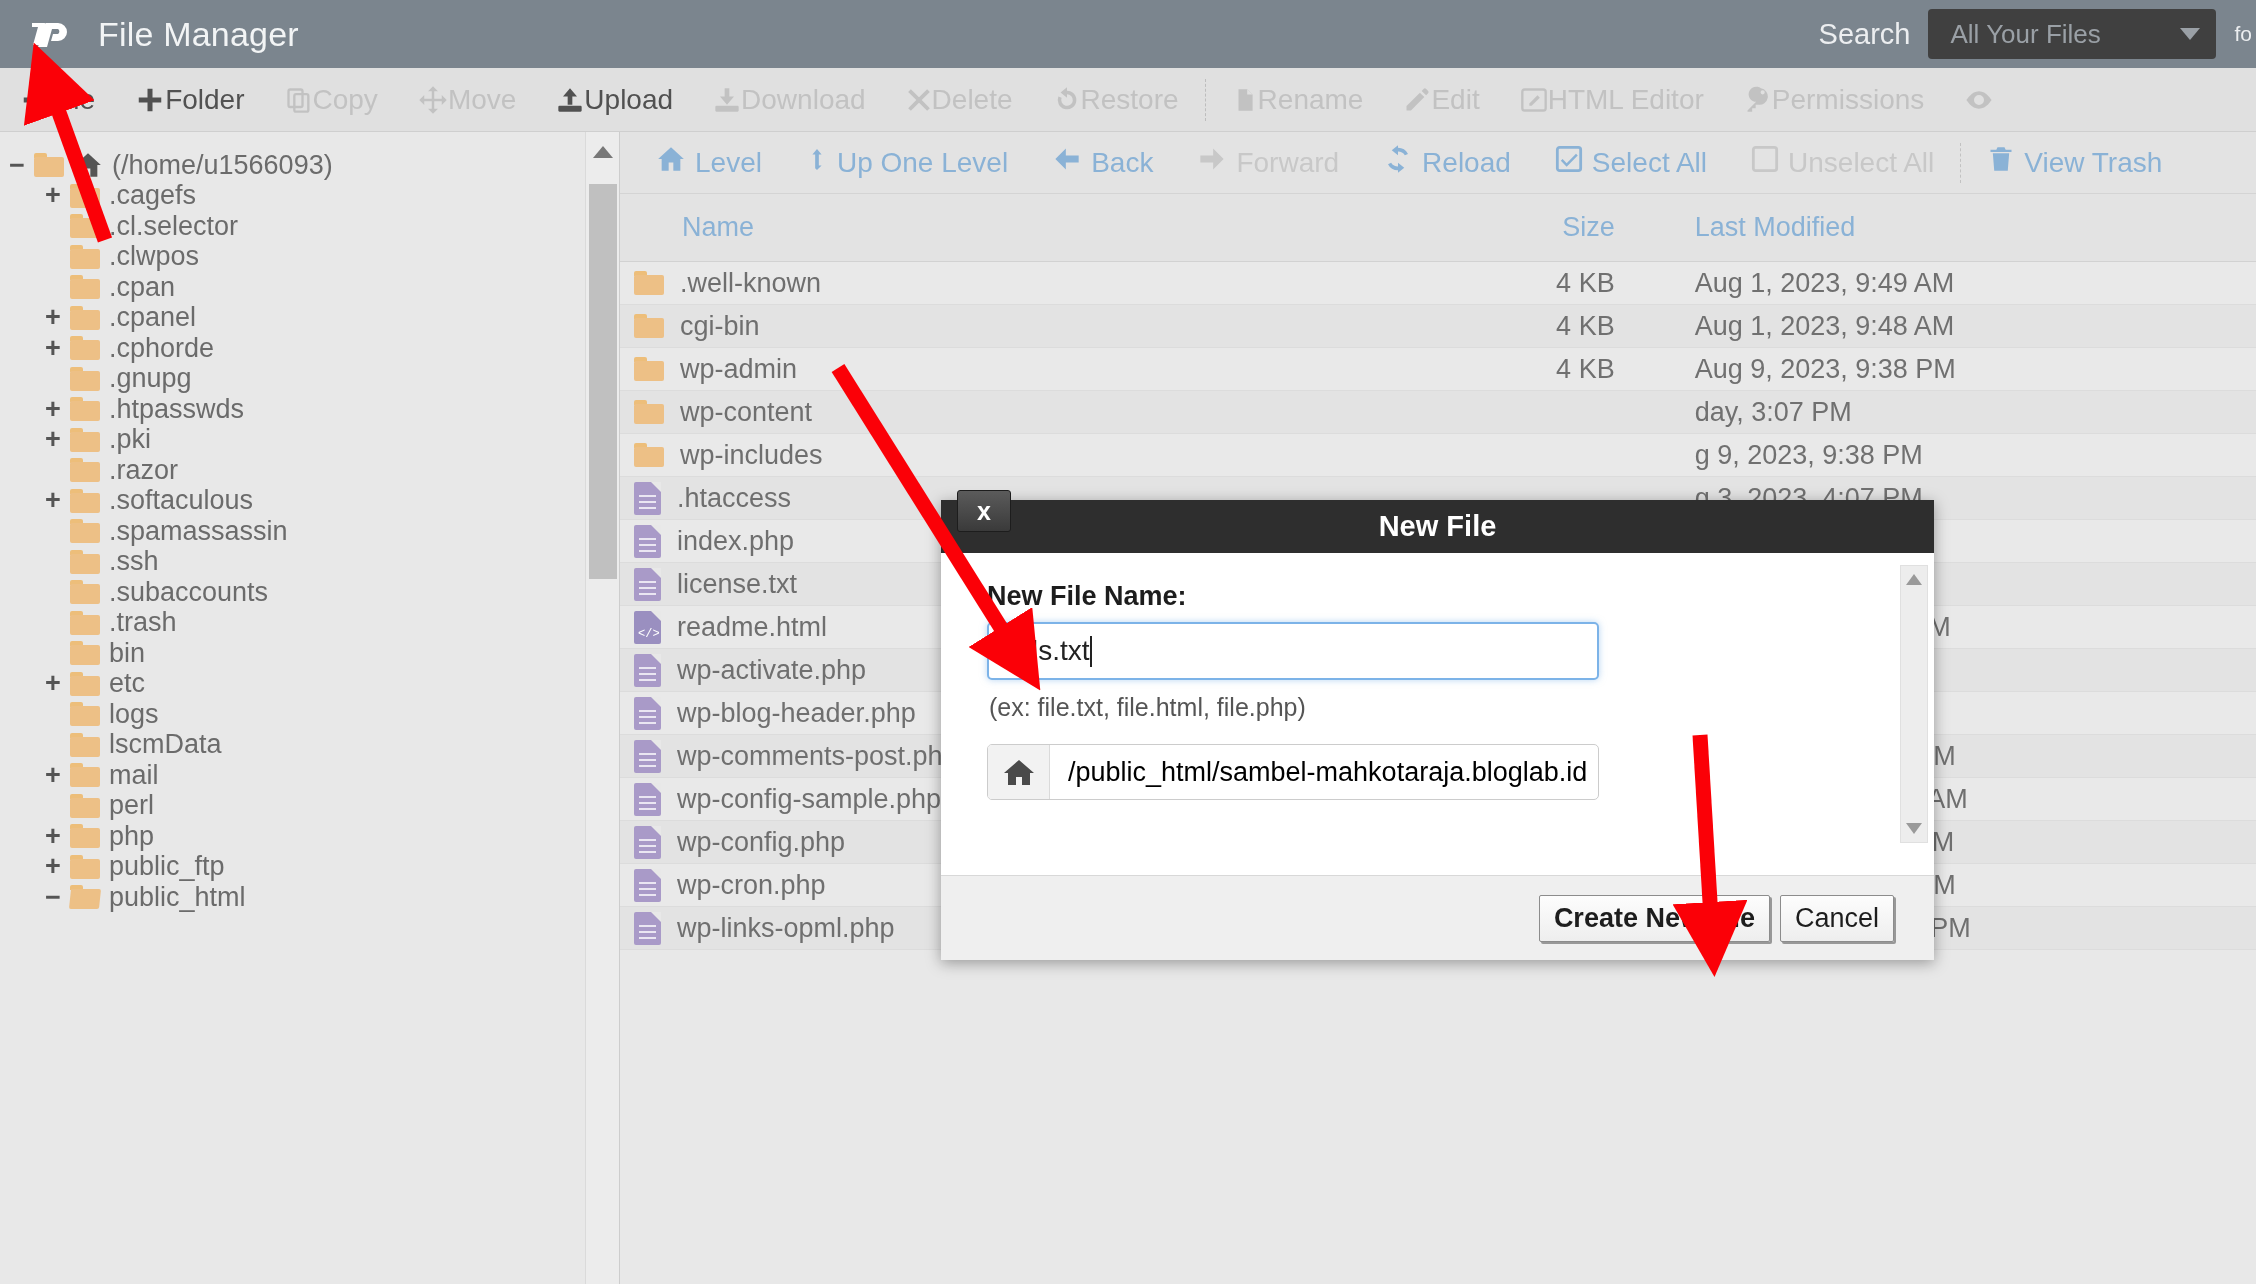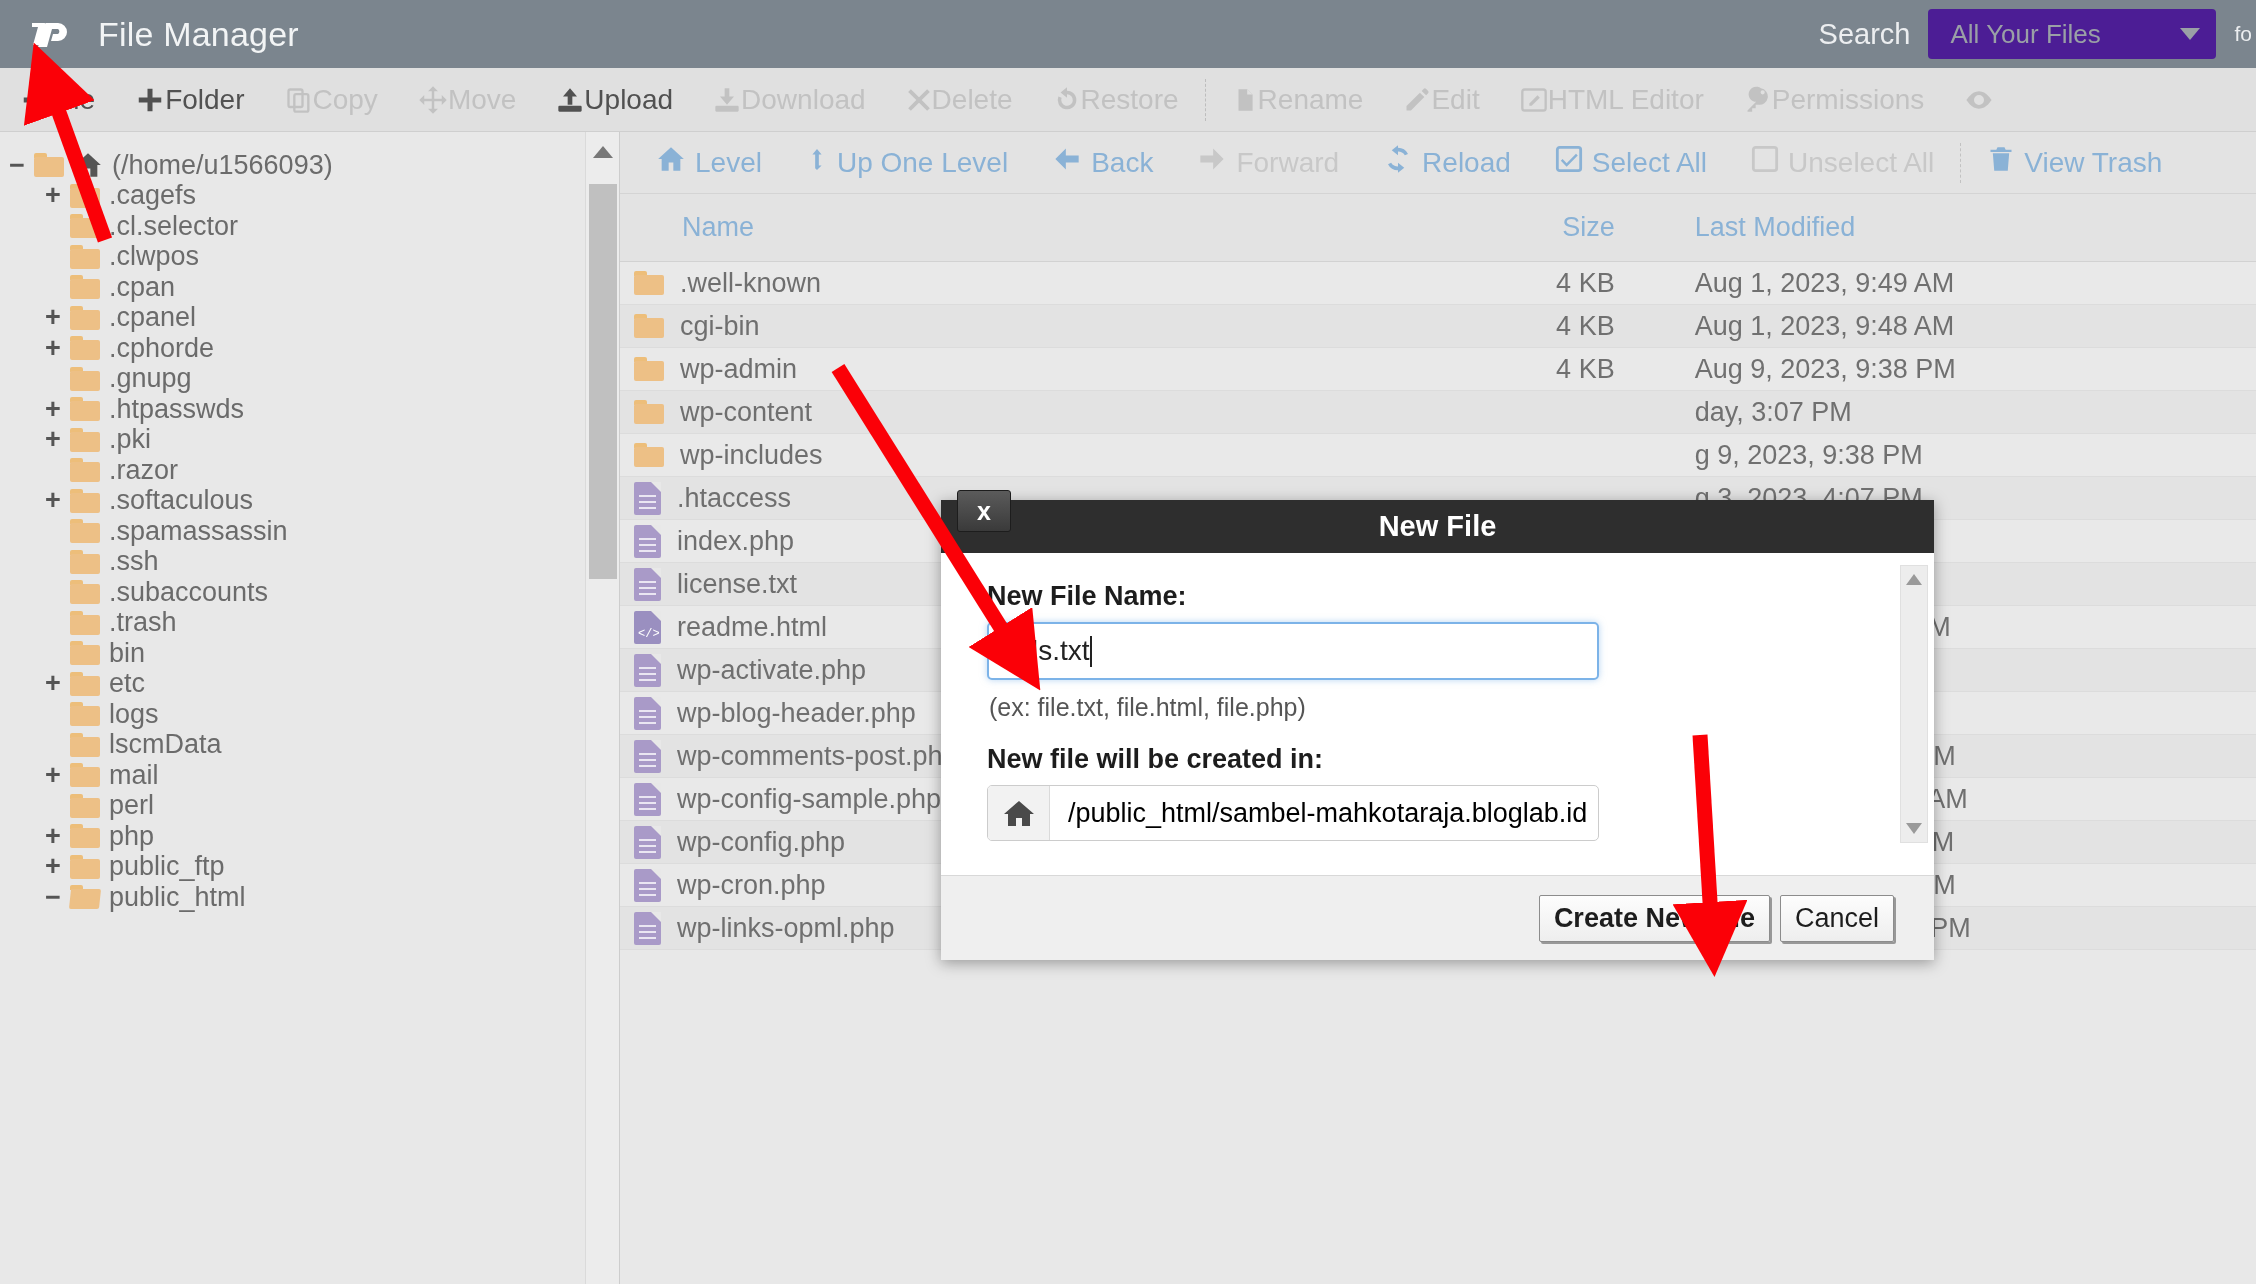--- a/index.html
+++ b/index.html
@@ -22,21 +22,21 @@
   .app-title{
     color:#f2f4f5; font-size:34px; margin-left:20px; font-weight:400;
     letter-spacing:.2px;
   }
   .search-wrap{
     position:absolute; right:0; top:0; height:68px;
     display:flex; align-items:center; gap:18px; padding-right:0;
   }
   .search-label{ color:#eceef0; font-size:29px; }
   .search-select{
-    width:288px; height:50px; background:#4c1d95; border:none; border-radius:4px;
+    width:288px; height:50px; background:#404040; border:none; border-radius:4px;
     display:flex; align-items:center; justify-content:space-between;
     padding:0 16px 0 22px;
   }
   .search-select .sel-text{ color:#9aa0a6; font-size:26px; }
   .chev{ width:0;height:0;border-left:10px solid transparent;border-right:10px solid transparent;border-top:12px solid #9aa0a6; }
   .search-suffix{ color:#eceef0; font-size:21px; padding-right:4px; }
 
   
   #toolbar{
     height:64px; background:#e0e0e0; border-bottom:1px solid #cfcfcf;
@@ -927,21 +927,20 @@
     <div class="modal-close">x</div>
     <div class="modal-title">New File</div>
   </div>
   <div class="modal-body">
     <div class="field-label">New File Name:</div>
     <div class="name-input">
       <span class="val">ads.txt</span>
         <span class="caret"></span>
     </div>
     <div class="hint">(ex: file.txt, file.html, file.php)</div>
-    <div class="field-label">New file will be created in:</div>
     <div class="path-row">
       <div class="path-home">
         <svg width="34" height="30" viewBox="0 0 34 30">
           <path d="M17 3 L32 16 h-4 v12 h-8 v-8 h-6 v8 h-8 V16 H2 Z" fill="#4a4a4a"></path>
         </svg>
       </div>
       <div class="path-val">/public_html/sambel-mahkotaraja.bloglab.id</div>
     </div>
     <div class="modal-scroll">
       <div class="ar-up"></div>

